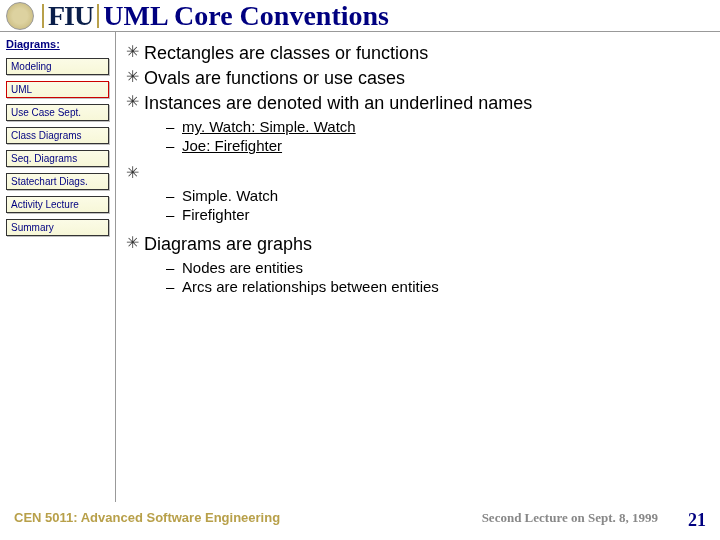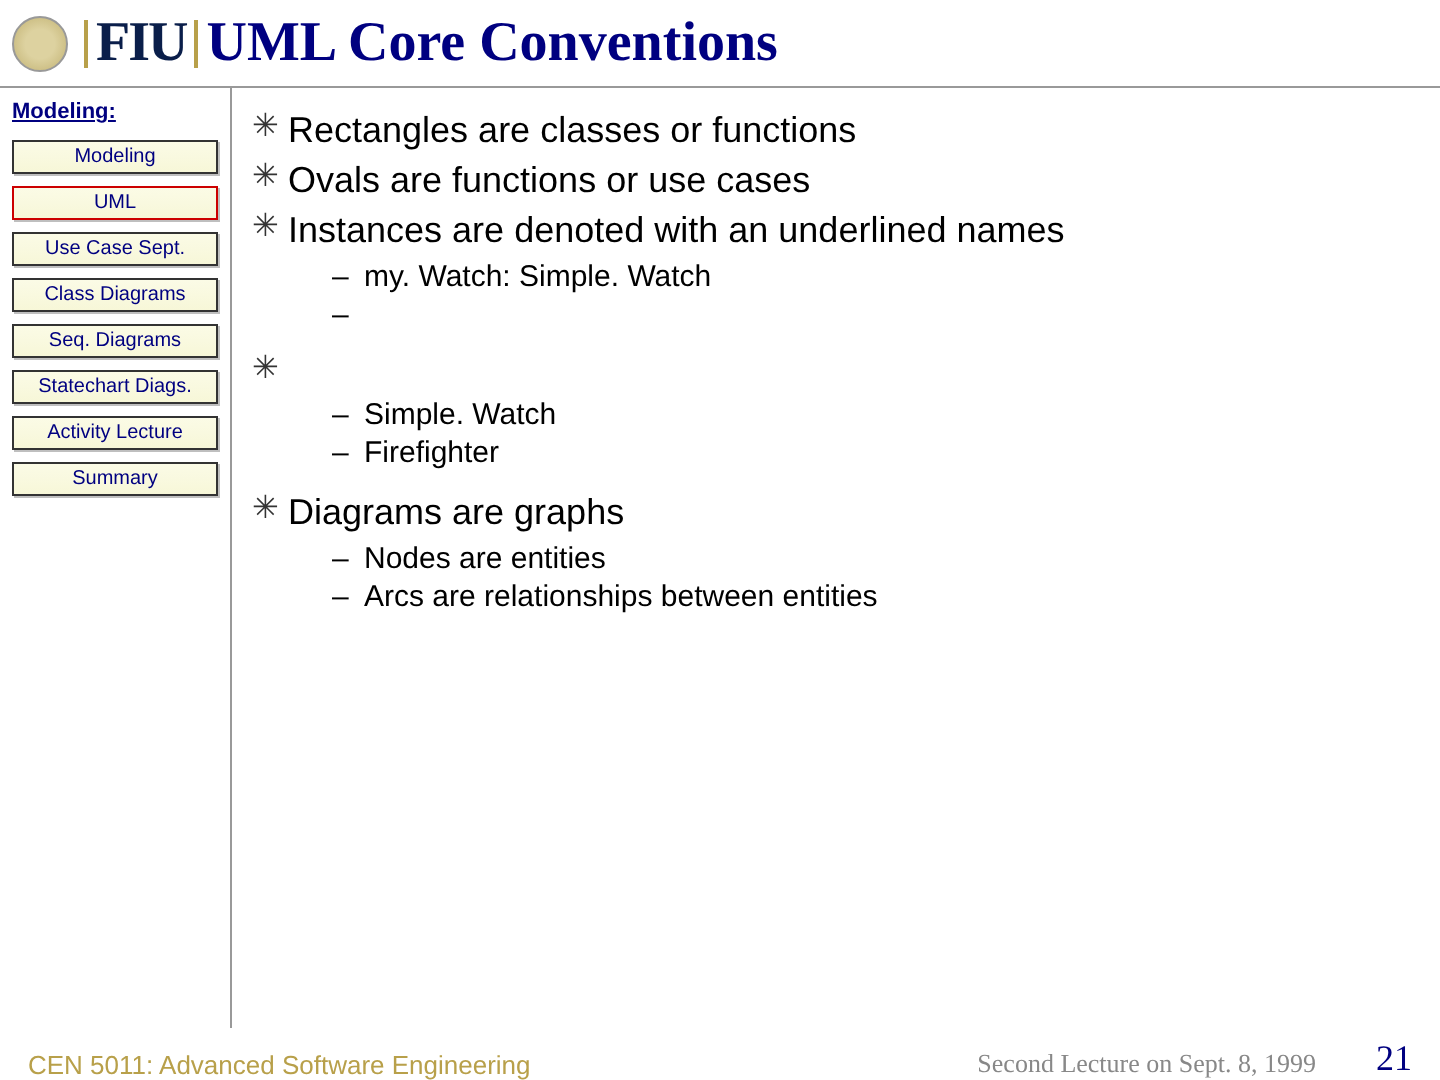--- a/index.html
+++ b/index.html
@@ -5,21 +5,21 @@
   * { box-sizing: border-box; margin: 0; padding: 0; }
   body {
     width: 720px;
     height: 540px;
     background: #ffffff;
     font-family: Arial, sans-serif;
     position: relative;
     overflow: hidden;
   }
   .header {
-    height: 44px;
+    height: 32px;
     border-bottom: 1px solid #999;
     display: flex;
     align-items: center;
     padding: 0 6px;
   }
   .logo-seal {
     width: 28px;
     height: 28px;
     border: 1px solid #999;
     border-radius: 50%;
@@ -72,21 +72,21 @@
   .nav-item {
     display: block;
     border: 1px solid #333;
     background: linear-gradient(#fbfbe6, #f7f7d8);
     box-shadow: 1px 1px 0 rgba(0,0,0,0.25);
     padding: 2px 4px;
     margin-bottom: 6px;
     font-size: 10px;
     color: #000080;
     cursor: pointer;
-    text-align: center;
+    text-align: left;
   }
   .nav-item.active {
     border-color: #cc0000;
   }
   .content {
     flex: 1;
     padding: 10px 16px 0 10px;
     font-family: Arial, sans-serif;
     color: #000;
     font-size: 18px;
@@ -108,31 +108,32 @@
     margin: 2px 0 8px 40px;
   }
   .sub {
     display: flex;
     font-size: 15px;
   }
   .sub .dash {
     width: 16px;
     flex-shrink: 0;
   }
-  .underline { }
+  .underline { text-decoration: underline; }
   .footer {
     position: absolute;
     bottom: 0;
     left: 0;
     right: 0;
     height: 30px;
     display: flex;
-    align-items: flex-end;
+    align-items: flex-start;
     padding: 0 14px;
     font-size: 13px;
+    font-weight: bold;
   }
   .footer-left {
     color: #b8a04a;
     font-family: "Comic Sans MS", cursive, sans-serif;
   }
   .footer-mid {
     color: #888;
     font-family: "Times New Roman", serif;
     margin-left: auto;
     margin-right: 30px;
@@ -151,21 +152,21 @@
   <div class="logo-fiu">
     <div class="logo-gold-bar"></div>
     <span class="logo-fiu-text">FIU</span>
     <div class="logo-gold-bar"></div>
   </div>
   <div class="title">UML Core Conventions</div>
 </div>
 
 <div class="body-area">
   <div class="sidebar">
-    <div class="sidebar-heading">Modeling:</div>
+    <div class="sidebar-heading">Diagrams:</div>
     <div class="nav-item">Modeling</div>
     <div class="nav-item active">UML</div>
     <div class="nav-item">Use Case Sept.</div>
     <div class="nav-item">Class Diagrams</div>
     <div class="nav-item">Seq. Diagrams</div>
     <div class="nav-item">Statechart Diags.</div>
     <div class="nav-item">Activity Lecture</div>
     <div class="nav-item">Summary</div>
   </div>
 
@@ -183,20 +184,21 @@
       <span>Instances are denoted with an underlined names</span>
     </div>
 
     <div class="sublist">
       <div class="sub">
         <span class="dash">–</span>
         <span class="underline">my. Watch: Simple. Watch</span>
       </div>
       <div class="sub">
         <span class="dash">–</span>
+        <span class="underline">Joe: Firefighter</span>
       </div>
     </div>
 
     <div class="bullet">
       <span class="b-icon">✳</span>
     </div>
 
     <div class="sublist">
       <div class="sub">
         <span class="dash">–</span>

